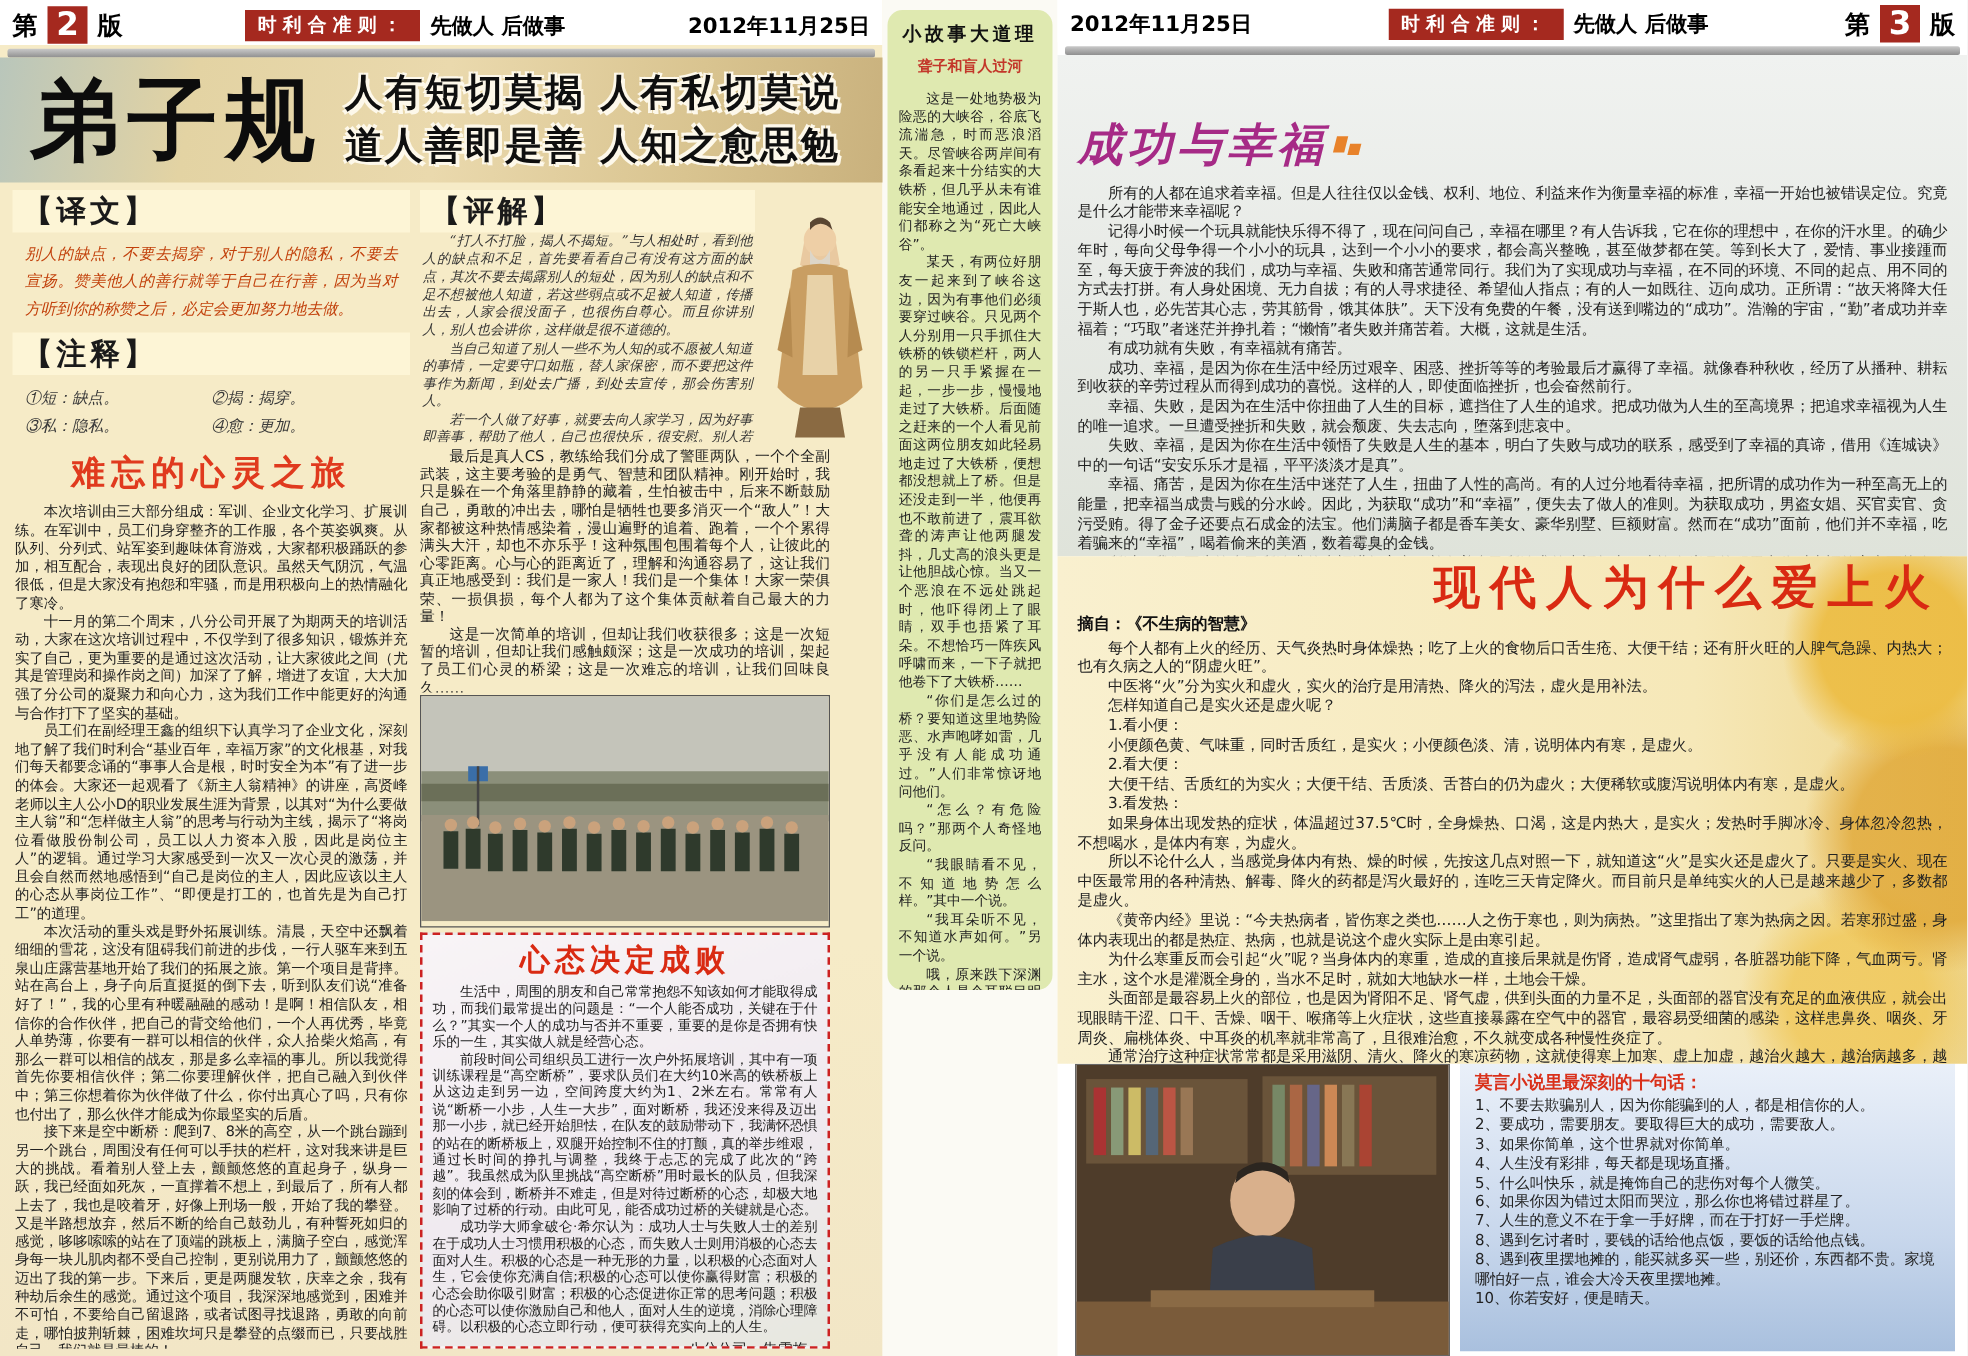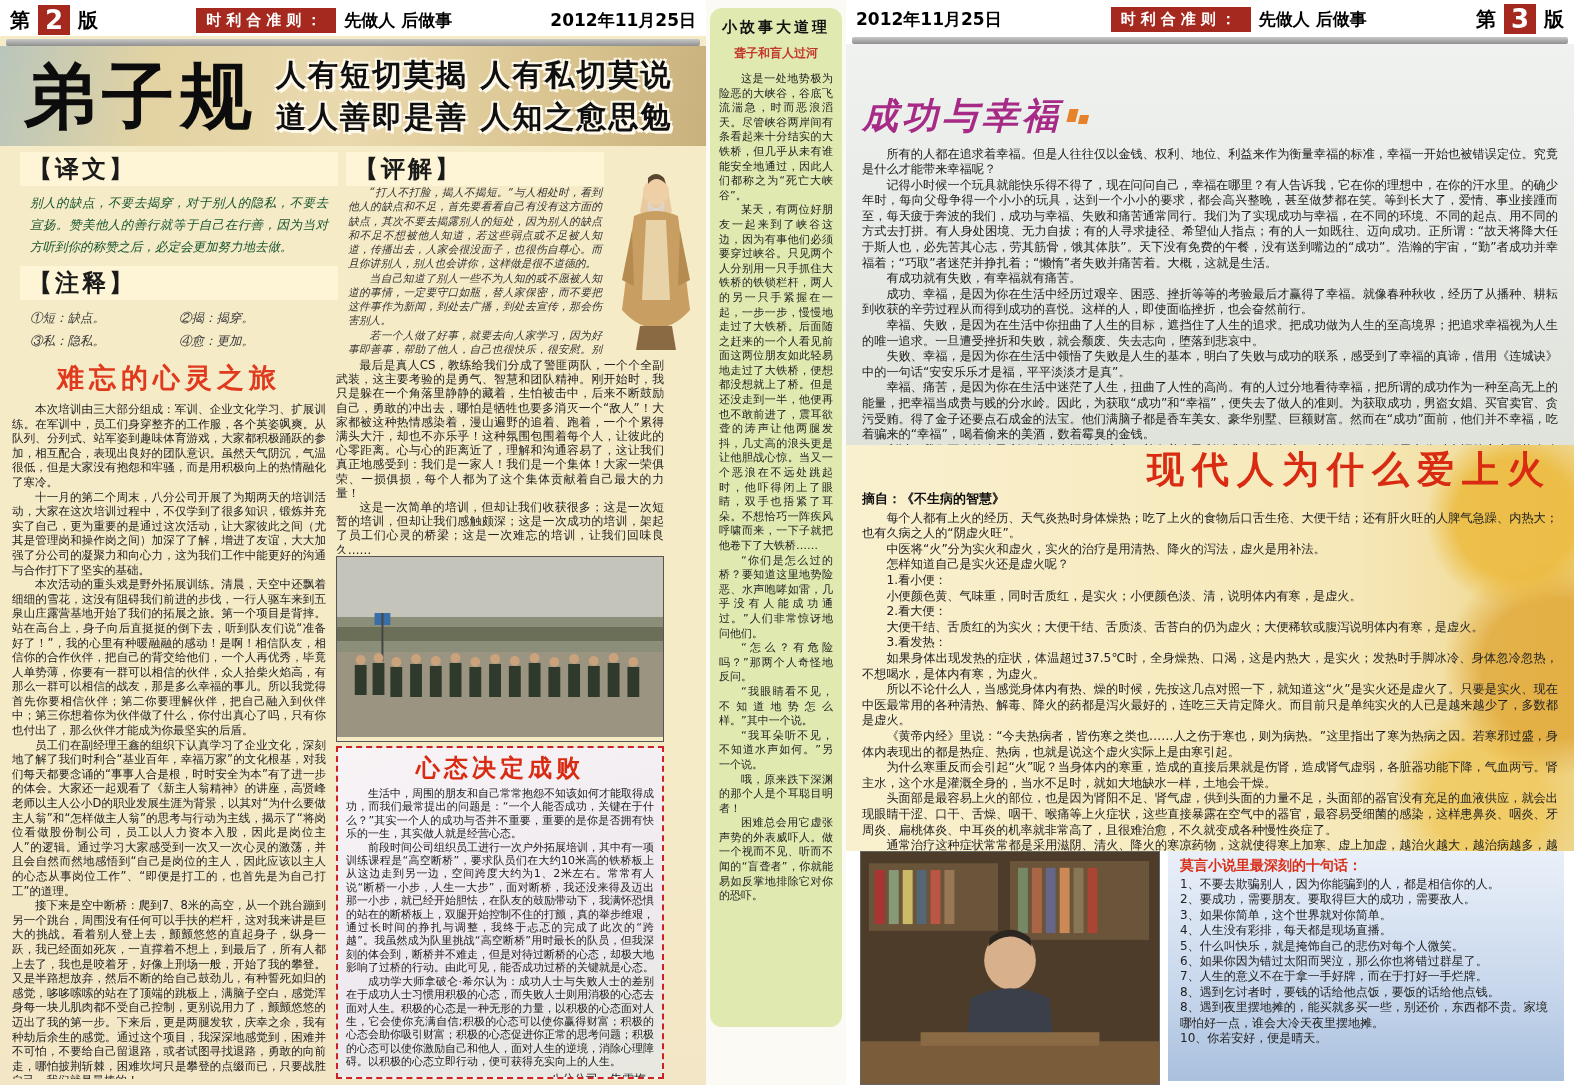--- a/index.html
+++ b/index.html
@@ -17,24 +17,24 @@
   .grayrule { height:7px; margin:3px 6px 0; background:linear-gradient(180deg,#c9c9c9,#8f8f8f); border-radius:2px; }
 
   
   .page-left { width:706px; display:flex; flex-direction:column; background:#f6ebc7; }
   .masthead { height:100px; position:relative; display:flex; align-items:center;
     background:linear-gradient(100deg,#b9c6bb 0%,#e3d3a3 22%,#ead9ad 50%,#d9c490 78%,#c9b17d 100%); overflow:hidden; }
   .mast-title { font-family:"DejaVu Serif","Liberation Serif",serif; font-size:72px; font-weight:900; color:#0c0c0c; letter-spacing:6px; padding:0 18px 0 24px; line-height:1; }
   .mast-motto { font-size:30px; font-weight:900; color:#0f0f0f; line-height:1.4; letter-spacing:2px; white-space:nowrap;
     text-shadow:-2px -2px 0 #fdf8ea,2px -2px 0 #fdf8ea,-2px 2px 0 #fdf8ea,2px 2px 0 #fdf8ea,3px 3px 0 #fdf8ea; }
 
-  .topboxes { display:flex; height:208px; padding:6px 6px 0 20px; gap:8px; overflow:hidden; }
+  .topboxes { display:flex; height:208px; padding:6px 6px 0 10px; gap:8px; overflow:hidden; }
   .col-yiwen { width:318px; }
   .box-heading { font-family:"DejaVu Serif","Liberation Serif",serif; font-size:24px; font-weight:bold; color:#1a1a1a; background:#fdf5d6; padding:1px 8px; letter-spacing:3px; }
-  .yiwen-body { font-family:"DejaVu Serif","Liberation Serif",serif; font-style:italic; font-size:12.5px; color:#14532d; line-height:1.75; padding:6px 10px 8px; text-align:justify; }
+  .yiwen-body { font-family:"DejaVu Serif","Liberation Serif",serif; font-style:italic; font-size:12.5px; color:#c2410c; line-height:1.75; padding:6px 10px 8px; text-align:justify; }
   .zhushi-items { display:flex; flex-wrap:wrap; padding:6px 10px; font-family:"DejaVu Serif","Liberation Serif",serif; font-style:italic; font-size:12.5px; color:#3a3a3a; line-height:1.9; }
   .zhushi-items span { width:50%; }
   .col-pingjie { flex:1; overflow:hidden; }
   .pingjie-body p { font-family:"DejaVu Serif","Liberation Serif",serif; font-style:italic; font-size:10.8px; color:#333; line-height:1.32; text-align:justify; text-indent:2em; padding:0 2px; }
   .confucius-wrap { width:88px; display:flex; align-items:flex-start; justify-content:center; padding-top:8px; }
 
   .article-area { flex:1; display:flex; gap:10px; padding:4px 42px 6px 12px; overflow:hidden;
     background:linear-gradient(180deg,#f6ebc7 55%,#f2e6c6 100%); }
   .art-left { width:314px; overflow:hidden; }
   .art1-title { font-family:"DejaVu Serif","Liberation Serif",serif; font-size:27px; font-weight:900; color:#e03a1e; text-align:center; letter-spacing:5px; padding:2px 0 6px; }
@@ -43,21 +43,21 @@
   .cont-text { height:196px; overflow:hidden; }
   .cont-text .body-p { font-size:11.8px; line-height:14.2px; }
   .byline { text-align:right; font-size:12px; color:#222; padding:2px 8px 2px 0; }
   .photo-frame { border:1px solid #555; margin:2px 0 4px; }
   .xintai-box { flex:1; border:2px dashed #cc2222; background:linear-gradient(160deg,#f8f4f6 0%,#efe9ef 60%,#e7e8df 100%); padding:4px 8px; overflow:hidden; }
   .xintai-title { font-family:"DejaVu Serif","Liberation Serif",serif; font-size:24px; font-weight:900; color:#d92a12; text-align:center; letter-spacing:4px; padding-bottom:3px; }
   .xintai-box .body-p { font-size:11px; line-height:13.4px; }
 
   
   .mid-strip { width:140px; background:#fbfaf4; padding:8px 4px; }
-  .story-box { background:#dfe9b0; border-radius:12px; height:1019px; padding:10px 9px; overflow:hidden; }
+  .story-box { background:#dfe9b0; border-radius:12px; height:784px; padding:10px 9px; overflow:hidden; }
   .story-title { font-size:15px; font-weight:bold; color:#111; text-align:center; letter-spacing:3px; white-space:nowrap; }
   .story-sub { font-size:12px; font-weight:bold; color:#c3372a; text-align:center; padding:8px 0 10px; }
   .story-box p { font-size:11px; line-height:14.6px; color:#222; text-align:justify; text-indent:2em; }
 
   
   .page-right { width:728px; display:flex; flex-direction:column; }
   .sec-cg { height:432px; padding:4px 16px 0; overflow:hidden; position:relative;
     background:linear-gradient(180deg,#f0f2f0 0%,#e6e9e4 55%,#dfe3da 100%); }
   .cg-title-row { display:flex; align-items:center; gap:6px; padding:2px 0 6px;margin-top:42px; }
   .cg-title { font-family:"DejaVu Serif","Liberation Serif",serif; font-size:36px; font-weight:900; font-style:italic; color:#a62a86; letter-spacing:4px; }
@@ -143,22 +143,22 @@
           <path d="M26 166 L58 166 L62 190 L22 190 Z" fill="#8a6a42"></path>
         </svg>
       </div>
     </div>
 
     <div class="article-area">
       <div class="art-left">
         <h2 class="art1-title">难忘的心灵之旅</h2>
         <p class="body-p">本次培训由三大部分组成：军训、企业文化学习、扩展训练。在军训中，员工们身穿整齐的工作服，各个英姿飒爽。从队列、分列式、站军姿到趣味体育游戏，大家都积极踊跃的参加，相互配合，表现出良好的团队意识。虽然天气阴沉，气温很低，但是大家没有抱怨和牢骚，而是用积极向上的热情融化了寒冷。</p>
         <p class="body-p">十一月的第二个周末，八分公司开展了为期两天的培训活动，大家在这次培训过程中，不仅学到了很多知识，锻炼并充实了自己，更为重要的是通过这次活动，让大家彼此之间（尤其是管理岗和操作岗之间）加深了了解，增进了友谊，大大加强了分公司的凝聚力和向心力，这为我们工作中能更好的沟通与合作打下了坚实的基础。</p>
+        <p class="body-p">员工们在副经理王鑫的组织下认真学习了企业文化，深刻地了解了我们时利合“基业百年，幸福万家”的文化根基，对我们每天都要念诵的“事事人合是根，时时安全为本”有了进一步的体会。大家还一起观看了《新主人翁精神》的讲座，高贤峰老师以主人公小D的职业发展生涯为背景，以其对“为什么要做主人翁”和“怎样做主人翁”的思考与行动为主线，揭示了“将岗位看做股份制公司，员工以人力资本入股，因此是岗位主人”的逻辑。通过学习大家感受到一次又一次心灵的激荡，并且会自然而然地感悟到“自己是岗位的主人，因此应该以主人的心态从事岗位工作”、“即便是打工的，也首先是为自己打工”的道理。</p>
         <p class="body-p">本次活动的重头戏是野外拓展训练。清晨，天空中还飘着细细的雪花，这没有阻碍我们前进的步伐，一行人驱车来到五泉山庄露营基地开始了我们的拓展之旅。第一个项目是背摔。站在高台上，身子向后直挺挺的倒下去，听到队友们说“准备好了！”，我的心里有种暖融融的感动！是啊！相信队友，相信你的合作伙伴，把自己的背交给他们，一个人再优秀，毕竟人单势薄，你要有一群可以相信的伙伴，众人拾柴火焰高，有那么一群可以相信的战友，那是多么幸福的事儿。所以我觉得首先你要相信伙伴；第二你要理解伙伴，把自己融入到伙伴中；第三你想着你为伙伴做了什么，你付出真心了吗，只有你也付出了，那么伙伴才能成为你最坚实的后盾。</p>
-        <p class="body-p">员工们在副经理王鑫的组织下认真学习了企业文化，深刻地了解了我们时利合“基业百年，幸福万家”的文化根基，对我们每天都要念诵的“事事人合是根，时时安全为本”有了进一步的体会。大家还一起观看了《新主人翁精神》的讲座，高贤峰老师以主人公小D的职业发展生涯为背景，以其对“为什么要做主人翁”和“怎样做主人翁”的思考与行动为主线，揭示了“将岗位看做股份制公司，员工以人力资本入股，因此是岗位主人”的逻辑。通过学习大家感受到一次又一次心灵的激荡，并且会自然而然地感悟到“自己是岗位的主人，因此应该以主人的心态从事岗位工作”、“即便是打工的，也首先是为自己打工”的道理。</p>
         <p class="body-p">接下来是空中断桥：爬到7、8米的高空，从一个跳台蹦到另一个跳台，周围没有任何可以手扶的栏杆，这对我来讲是巨大的挑战。看着别人登上去，颤颤悠悠的直起身子，纵身一跃，我已经面如死灰，一直撑着不想上，到最后了，所有人都上去了，我也是咬着牙，好像上刑场一般，开始了我的攀登。又是半路想放弃，然后不断的给自己鼓劲儿，有种誓死如归的感觉，哆哆嗦嗦的站在了顶端的跳板上，满脑子空白，感觉浑身每一块儿肌肉都不受自己控制，更别说用力了，颤颤悠悠的迈出了我的第一步。下来后，更是两腿发软，庆幸之余，我有种劫后余生的感觉。通过这个项目，我深深地感觉到，困难并不可怕，不要给自己留退路，或者试图寻找退路，勇敢的向前走，哪怕披荆斩棘，困难坎坷只是攀登的点缀而已，只要战胜自己，我们就是最棒的！</p>
       </div>
       <div class="art-right">
         <div class="cont-text">
           <p class="body-p">最后是真人CS，教练给我们分成了警匪两队，一个个全副武装，这主要考验的是勇气、智慧和团队精神。刚开始时，我只是躲在一个角落里静静的藏着，生怕被击中，后来不断鼓励自己，勇敢的冲出去，哪怕是牺牲也要多消灭一个“敌人”！大家都被这种热情感染着，漫山遍野的追着、跑着，一个个累得满头大汗，却也不亦乐乎！这种氛围包围着每个人，让彼此的心零距离。心与心的距离近了，理解和沟通容易了，这让我们真正地感受到：我们是一家人！我们是一个集体！大家一荣俱荣、一损俱损，每个人都为了这个集体贡献着自己最大的力量！</p>
           <p class="body-p">这是一次简单的培训，但却让我们收获很多；这是一次短暂的培训，但却让我们感触颇深；这是一次成功的培训，架起了员工们心灵的桥梁；这是一次难忘的培训，让我们回味良久……</p>
 
         </div>
         <div class="photo-frame">
           <svg width="100%" height="180" viewBox="0 0 330 180" preserveAspectRatio="none">

